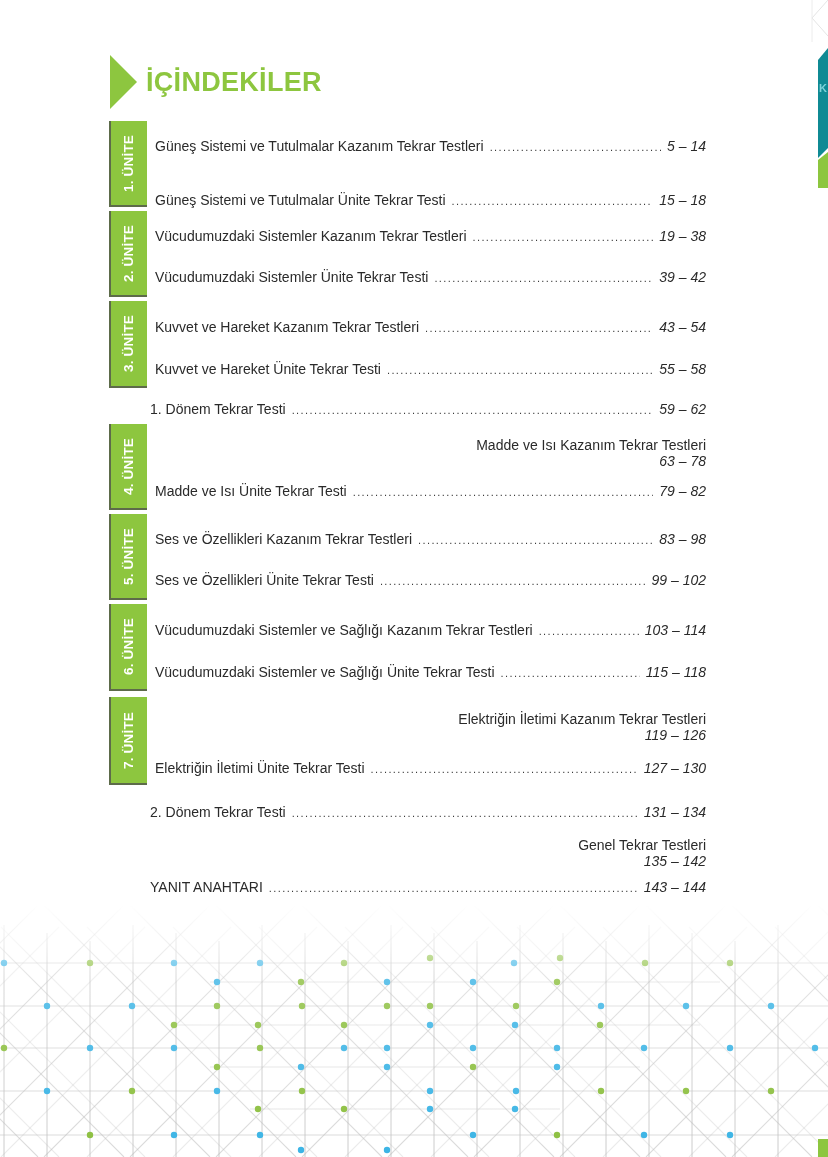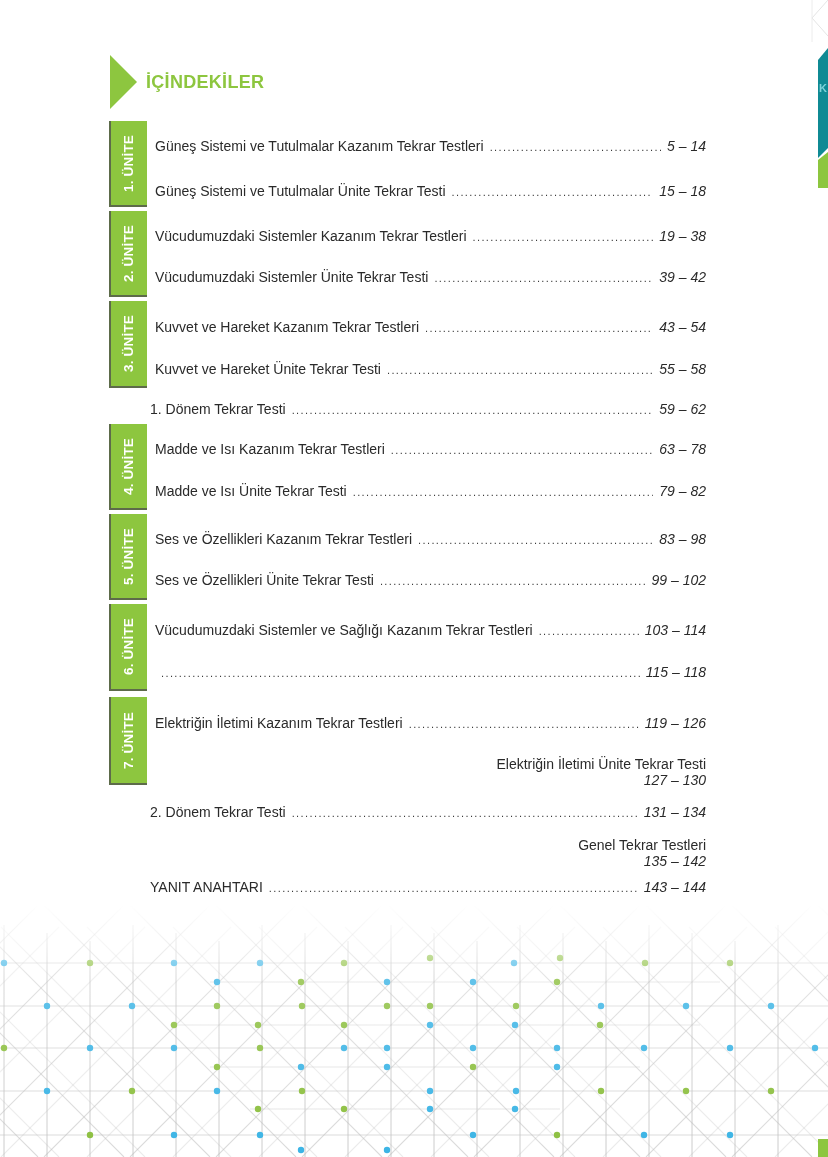--- a/index.html
+++ b/index.html
@@ -4,21 +4,21 @@
 <style>
   html, body { margin:0; padding:0; }
   body {
     width:828px; height:1157px; position:relative; overflow:hidden;
     background:#ffffff;
     font-family:"Liberation Sans", sans-serif;
     color:#2a2a2a;
   }
   .title-wrap { position:absolute; left:110px; top:55px; height:54px; display:flex; align-items:center; }
   .title-arrow { width:0; height:0; border-top:27px solid transparent; border-bottom:27px solid transparent; border-left:27px solid #8dc63f; }
-  .title-text { margin-left:9px; font-size:18px; font-weight:bold; color:#8dc63f; letter-spacing:0.3px; }
+  .title-text { margin-left:9px; font-size:27px; font-weight:bold; color:#8dc63f; letter-spacing:0.3px; }
 
   .tab {
     position:absolute; left:109px; width:38px;
     background:#8dc63f;
     border-left:2px solid #5d6b4a; border-bottom:2px solid #5d6b4a;
     box-sizing:border-box;
     display:flex; align-items:center; justify-content:center;
   }
   .tab span {
     display:block; transform:rotate(-90deg); white-space:nowrap;
@@ -72,21 +72,21 @@
       <span>7. ÜNİTE</span>
     </div>
 </div>
 
 <div id="toc">
     <div class="row" style="top: 134px;">
       <span class="lbl">Güneş Sistemi ve Tutulmalar Kazanım Tekrar Testleri</span>
       <span class="dots">................................................................................................................................................................</span>
       <span class="pg">5 – 14</span>
     </div>
-    <div class="row" style="top: 179px; text-align: center;">
+    <div class="row" style="top: 188px; text-align: center;">
       <span class="lbl">Güneş Sistemi ve Tutulmalar Ünite Tekrar Testi</span>
       <span class="dots">................................................................................................................................................................</span>
       <span class="pg">15 – 18</span>
     </div>
     <div class="row" style="top: 224px;">
       <span class="lbl">Vücudumuzdaki Sistemler Kazanım Tekrar Testleri</span>
       <span class="dots">................................................................................................................................................................</span>
       <span class="pg">19 – 38</span>
     </div>
     <div class="row" style="top: 265px;">
@@ -102,21 +102,21 @@
     <div class="row" style="top: 357px; justify-content: center;">
       <span class="lbl">Kuvvet ve Hareket Ünite Tekrar Testi</span>
       <span class="dots">................................................................................................................................................................</span>
       <span class="pg">55 – 58</span>
     </div>
     <div class="row indent" style="top: 397px;">
       <span class="lbl">1. Dönem Tekrar Testi</span>
       <span class="dots">................................................................................................................................................................</span>
       <span class="pg">59 – 62</span>
     </div>
-    <div class="row" style="top: 437px;">
+    <div class="row" style="top: 437px; flex-direction: column;">
       <span class="lbl">Madde ve Isı Kazanım Tekrar Testleri</span>
       <span class="dots">................................................................................................................................................................</span>
       <span class="pg">63 – 78</span>
     </div>
     <div class="row" style="top: 479px;">
       <span class="lbl">Madde ve Isı Ünite Tekrar Testi</span>
       <span class="dots">................................................................................................................................................................</span>
       <span class="pg">79 – 82</span>
     </div>
     <div class="row" style="top: 527px;">
@@ -128,29 +128,30 @@
       <span class="lbl">Ses ve Özellikleri Ünite Tekrar Testi</span>
       <span class="dots">................................................................................................................................................................</span>
       <span class="pg">99 – 102</span>
     </div>
     <div class="row" style="top: 618px;">
       <span class="lbl">Vücudumuzdaki Sistemler ve Sağlığı Kazanım Tekrar Testleri</span>
       <span class="dots">................................................................................................................................................................</span>
       <span class="pg">103 – 114</span>
     </div>
     <div class="row" style="top: 660px;">
+      <span class="lbl">Vücudumuzdaki Sistemler ve Sağlığı Ünite Tekrar Testi</span>
       <span class="dots">................................................................................................................................................................</span>
       <span class="pg">115 – 118</span>
     </div>
-    <div class="row" style="top: 711px;">
+    <div class="row" style="top: 711px; flex-direction: column;">
       <span class="lbl">Elektriğin İletimi Kazanım Tekrar Testleri</span>
       <span class="dots">................................................................................................................................................................</span>
       <span class="pg">119 – 126</span>
     </div>
-    <div class="row" style="top: 756px; flex-direction: column;">
+    <div class="row" style="top: 756px;">
       <span class="lbl">Elektriğin İletimi Ünite Tekrar Testi</span>
       <span class="dots">................................................................................................................................................................</span>
       <span class="pg">127 – 130</span>
     </div>
     <div class="row indent" style="top: 800px;">
       <span class="lbl">2. Dönem Tekrar Testi</span>
       <span class="dots">................................................................................................................................................................</span>
       <span class="pg">131 – 134</span>
     </div>
     <div class="row indent" style="top: 837px; flex-direction: column;">

